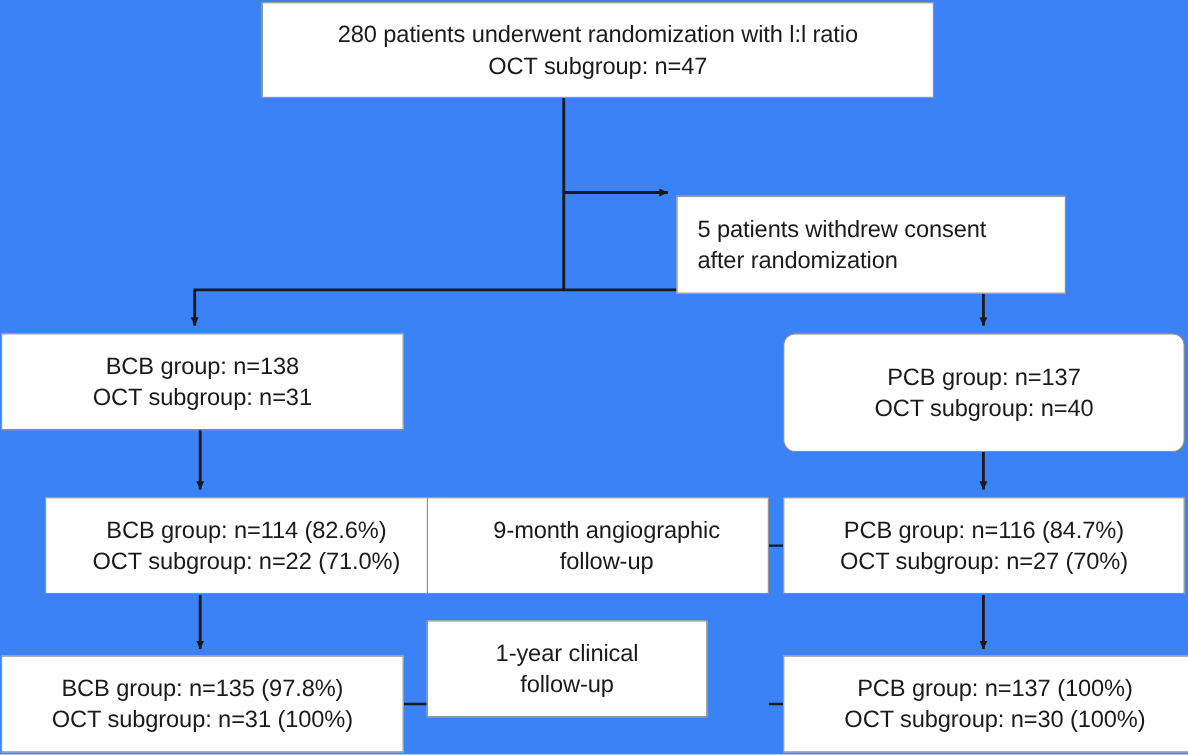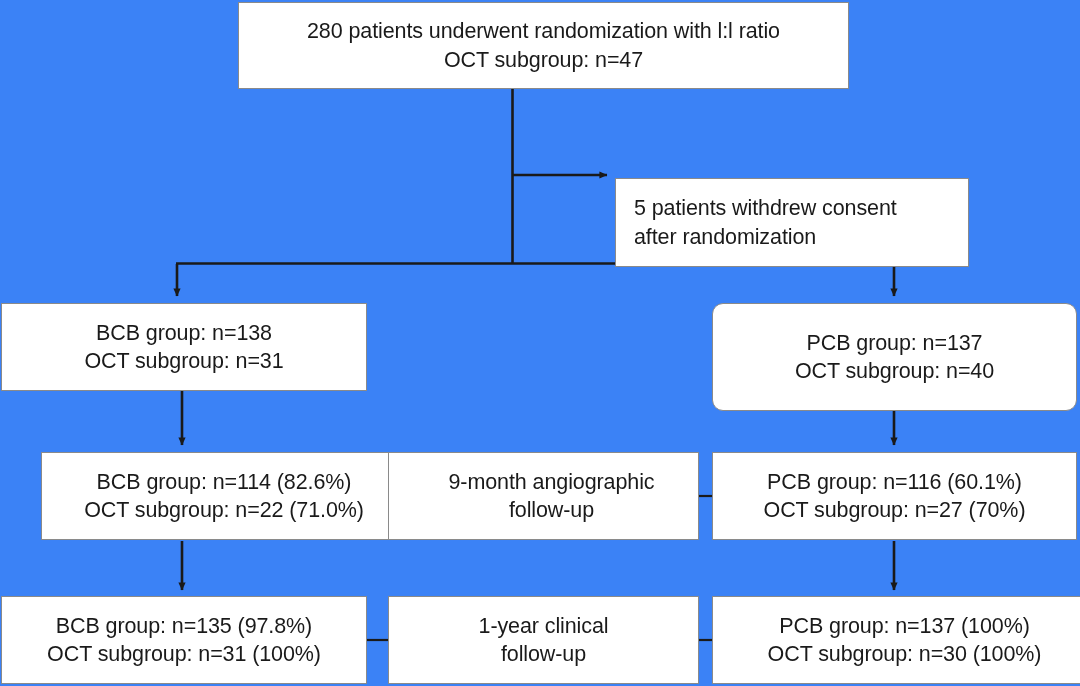--- a/index.html
+++ b/index.html
@@ -57,21 +57,21 @@
 
   
   #node-top          { left: 238px; top: 2px;   width: 611px; height: 87px; }
   #node-withdrew     { left: 615px; top: 130px; width: 354px; height: 89px; }
   #node-bcb-rand     { left: 1px;   top: 303px; width: 366px; height: 88px; align-items: center; }
   #node-pcb-rand     { left: 712px; top: 303px; width: 365px; height: 108px; border-radius: 11px; }
   #node-bcb-angio    { left: 1px;   top: 452px; width: 366px; height: 88px; margin-left: 40px; }
   #node-angio-label  { left: 388px; top: 452px; width: 311px; height: 88px; padding-left: 16px; }
   #node-pcb-angio    { left: 712px; top: 452px; width: 365px; height: 88px; }
   #node-bcb-clin     { left: 1px;   top: 596px; width: 366px; height: 88px; }
-  #node-clin-label   { left: 388px; top: 596px; width: 311px; height: 88px; }
+  #node-clin-label   { left: 388px; top: 564px; width: 255px; height: 88px; }
   #node-pcb-clin     { left: 712px; top: 596px; width: 385px; height: 88px; }
 </style>
 </head>
 <body>
 
 <div id="flow-root">
 
   <svg id="flow-svg" viewBox="0 0 1080 686" xmlns="http://www.w3.org/2000/svg">
     <defs>
       <marker id="arrowhead" markerWidth="9" markerHeight="9" refX="7.6" refY="3.6" orient="auto" markerUnits="userSpaceOnUse">
@@ -125,21 +125,21 @@
     <span class="line">BCB group: n=114 (82.6%)</span>
     <span class="line">OCT subgroup: n=22 (71.0%)</span>
   </div>
 
   <div class="node" id="node-angio-label">
     <span class="line">9-month angiographic</span>
     <span class="line">follow-up</span>
   </div>
 
   <div class="node" id="node-pcb-angio">
-    <span class="line">PCB group: n=116 (60.1%)</span>
+    <span class="line">PCB group: n=116 (84.7%)</span>
     <span class="line">OCT subgroup: n=27 (70%)</span>
   </div>
 
   <div class="node" id="node-bcb-clin">
     <span class="line">BCB group: n=135 (97.8%)</span>
     <span class="line">OCT subgroup: n=31 (100%)</span>
   </div>
 
   <div class="node" id="node-clin-label">
     <span class="line">1-year clinical</span>

